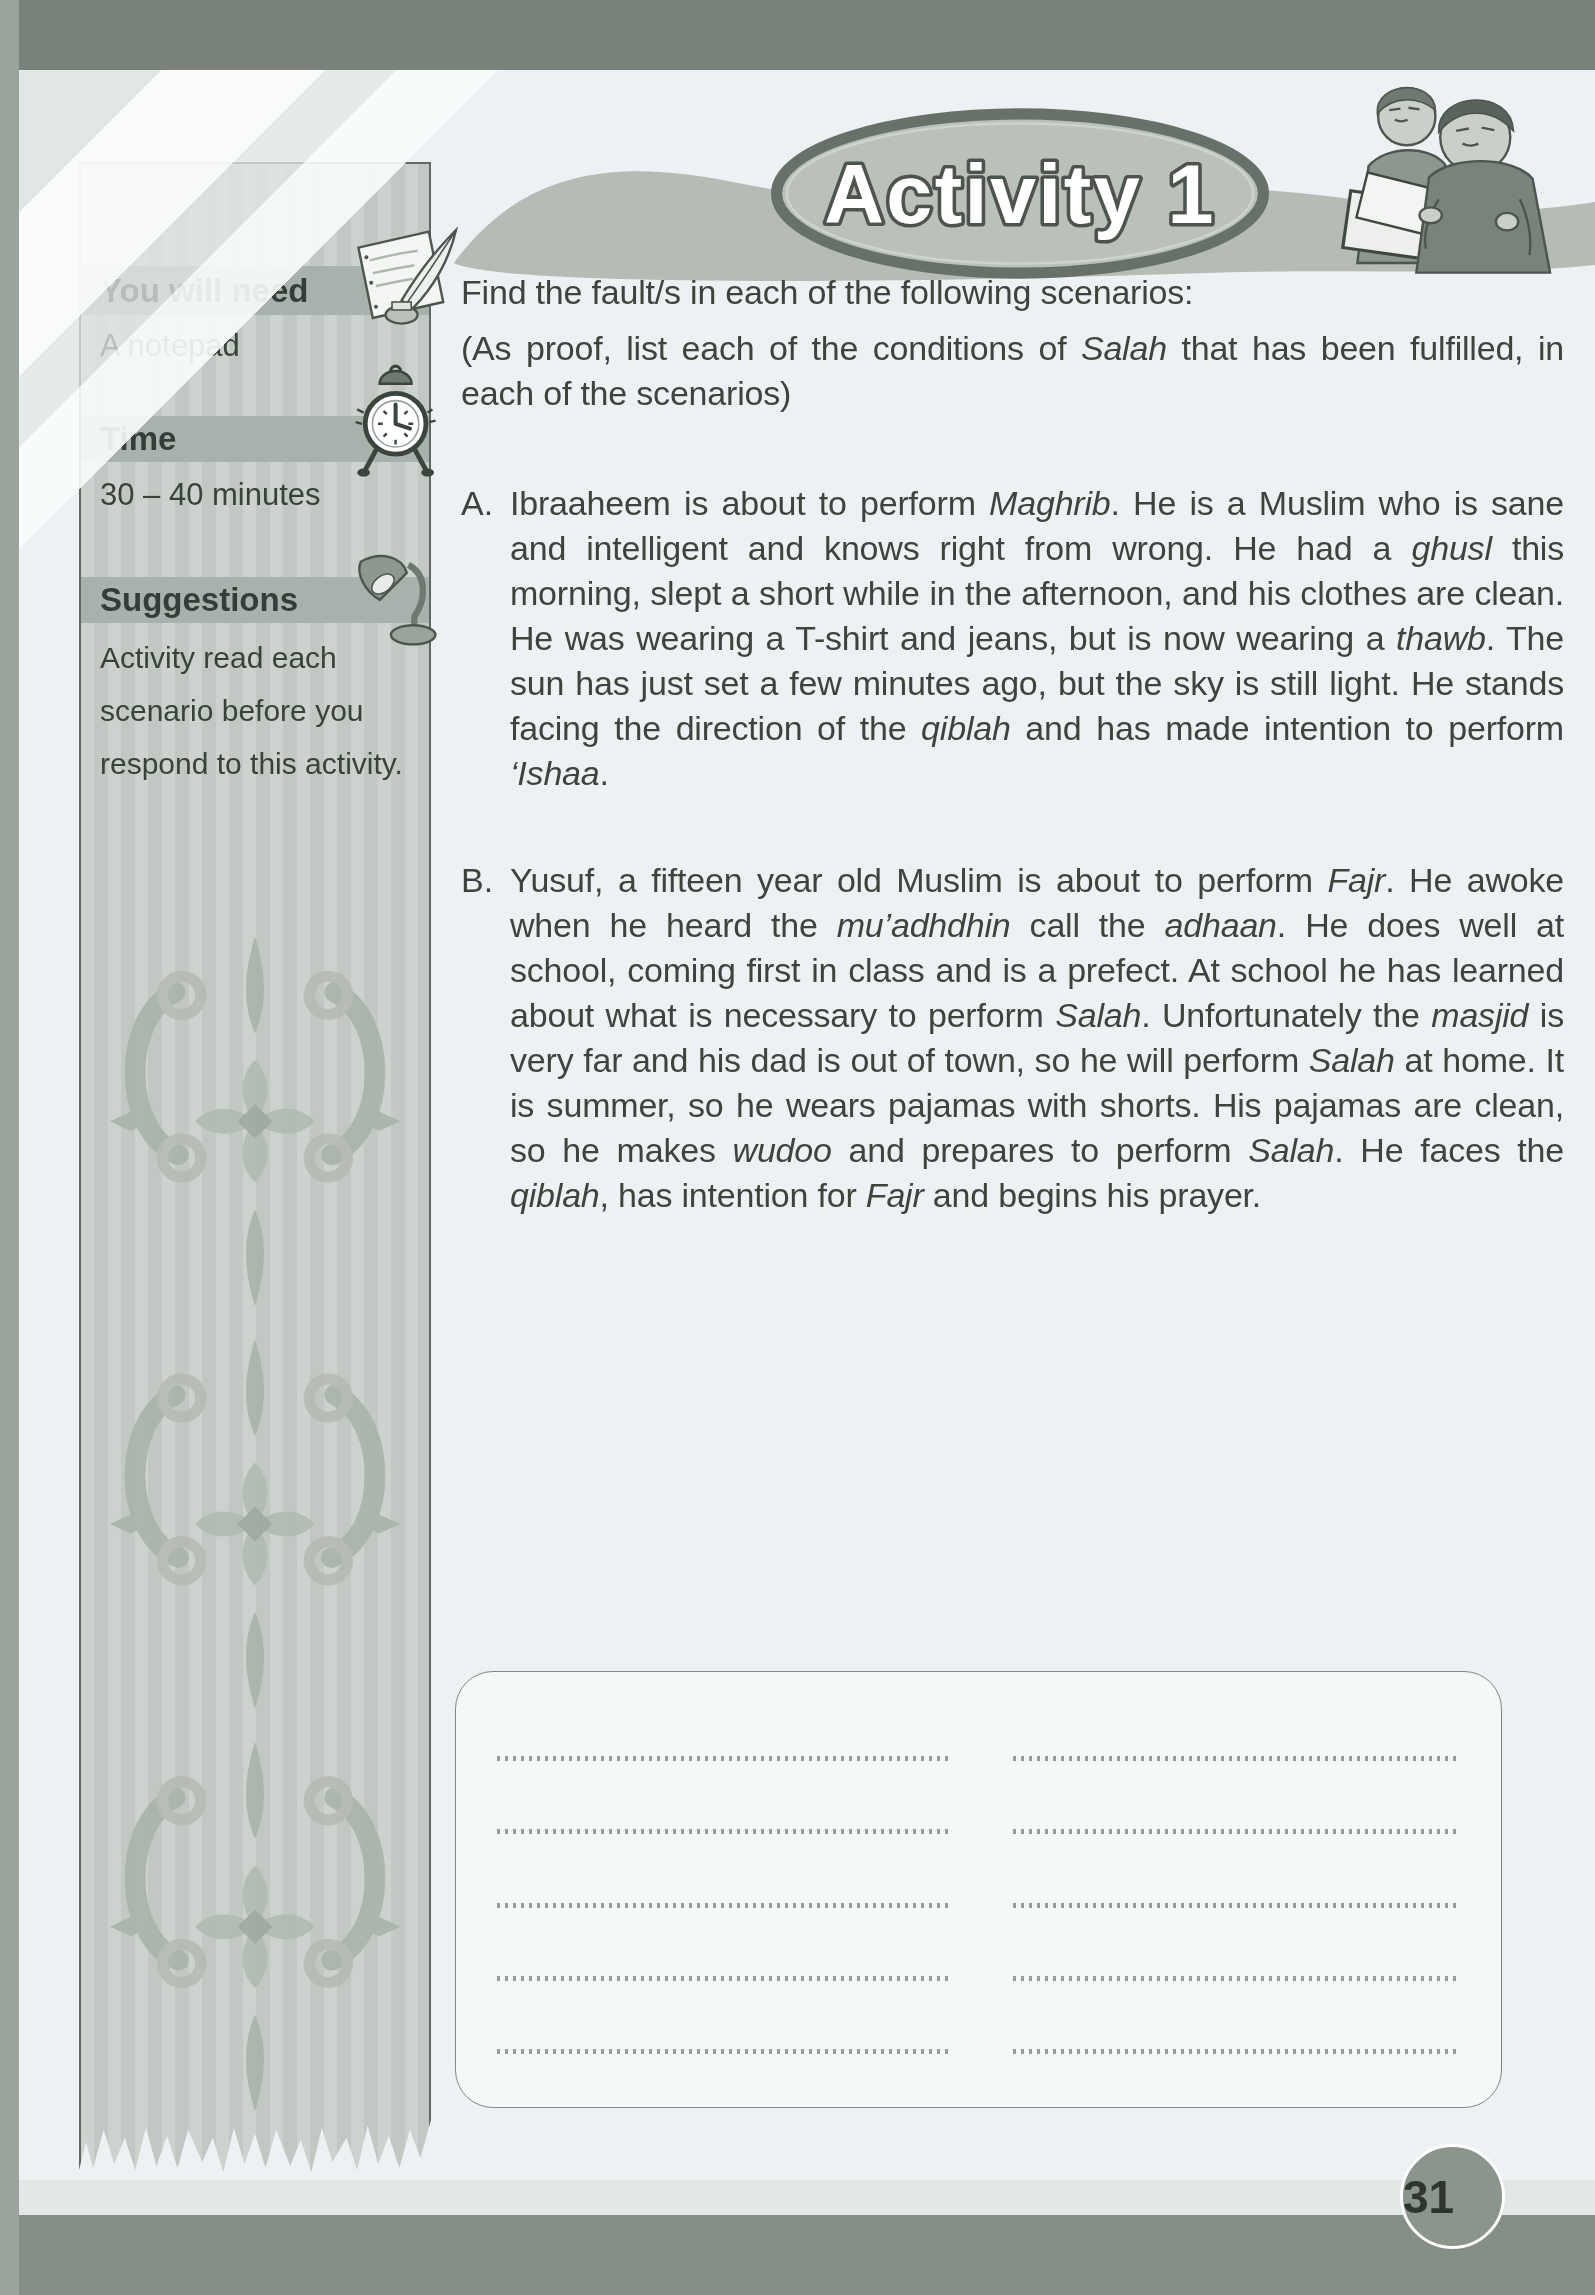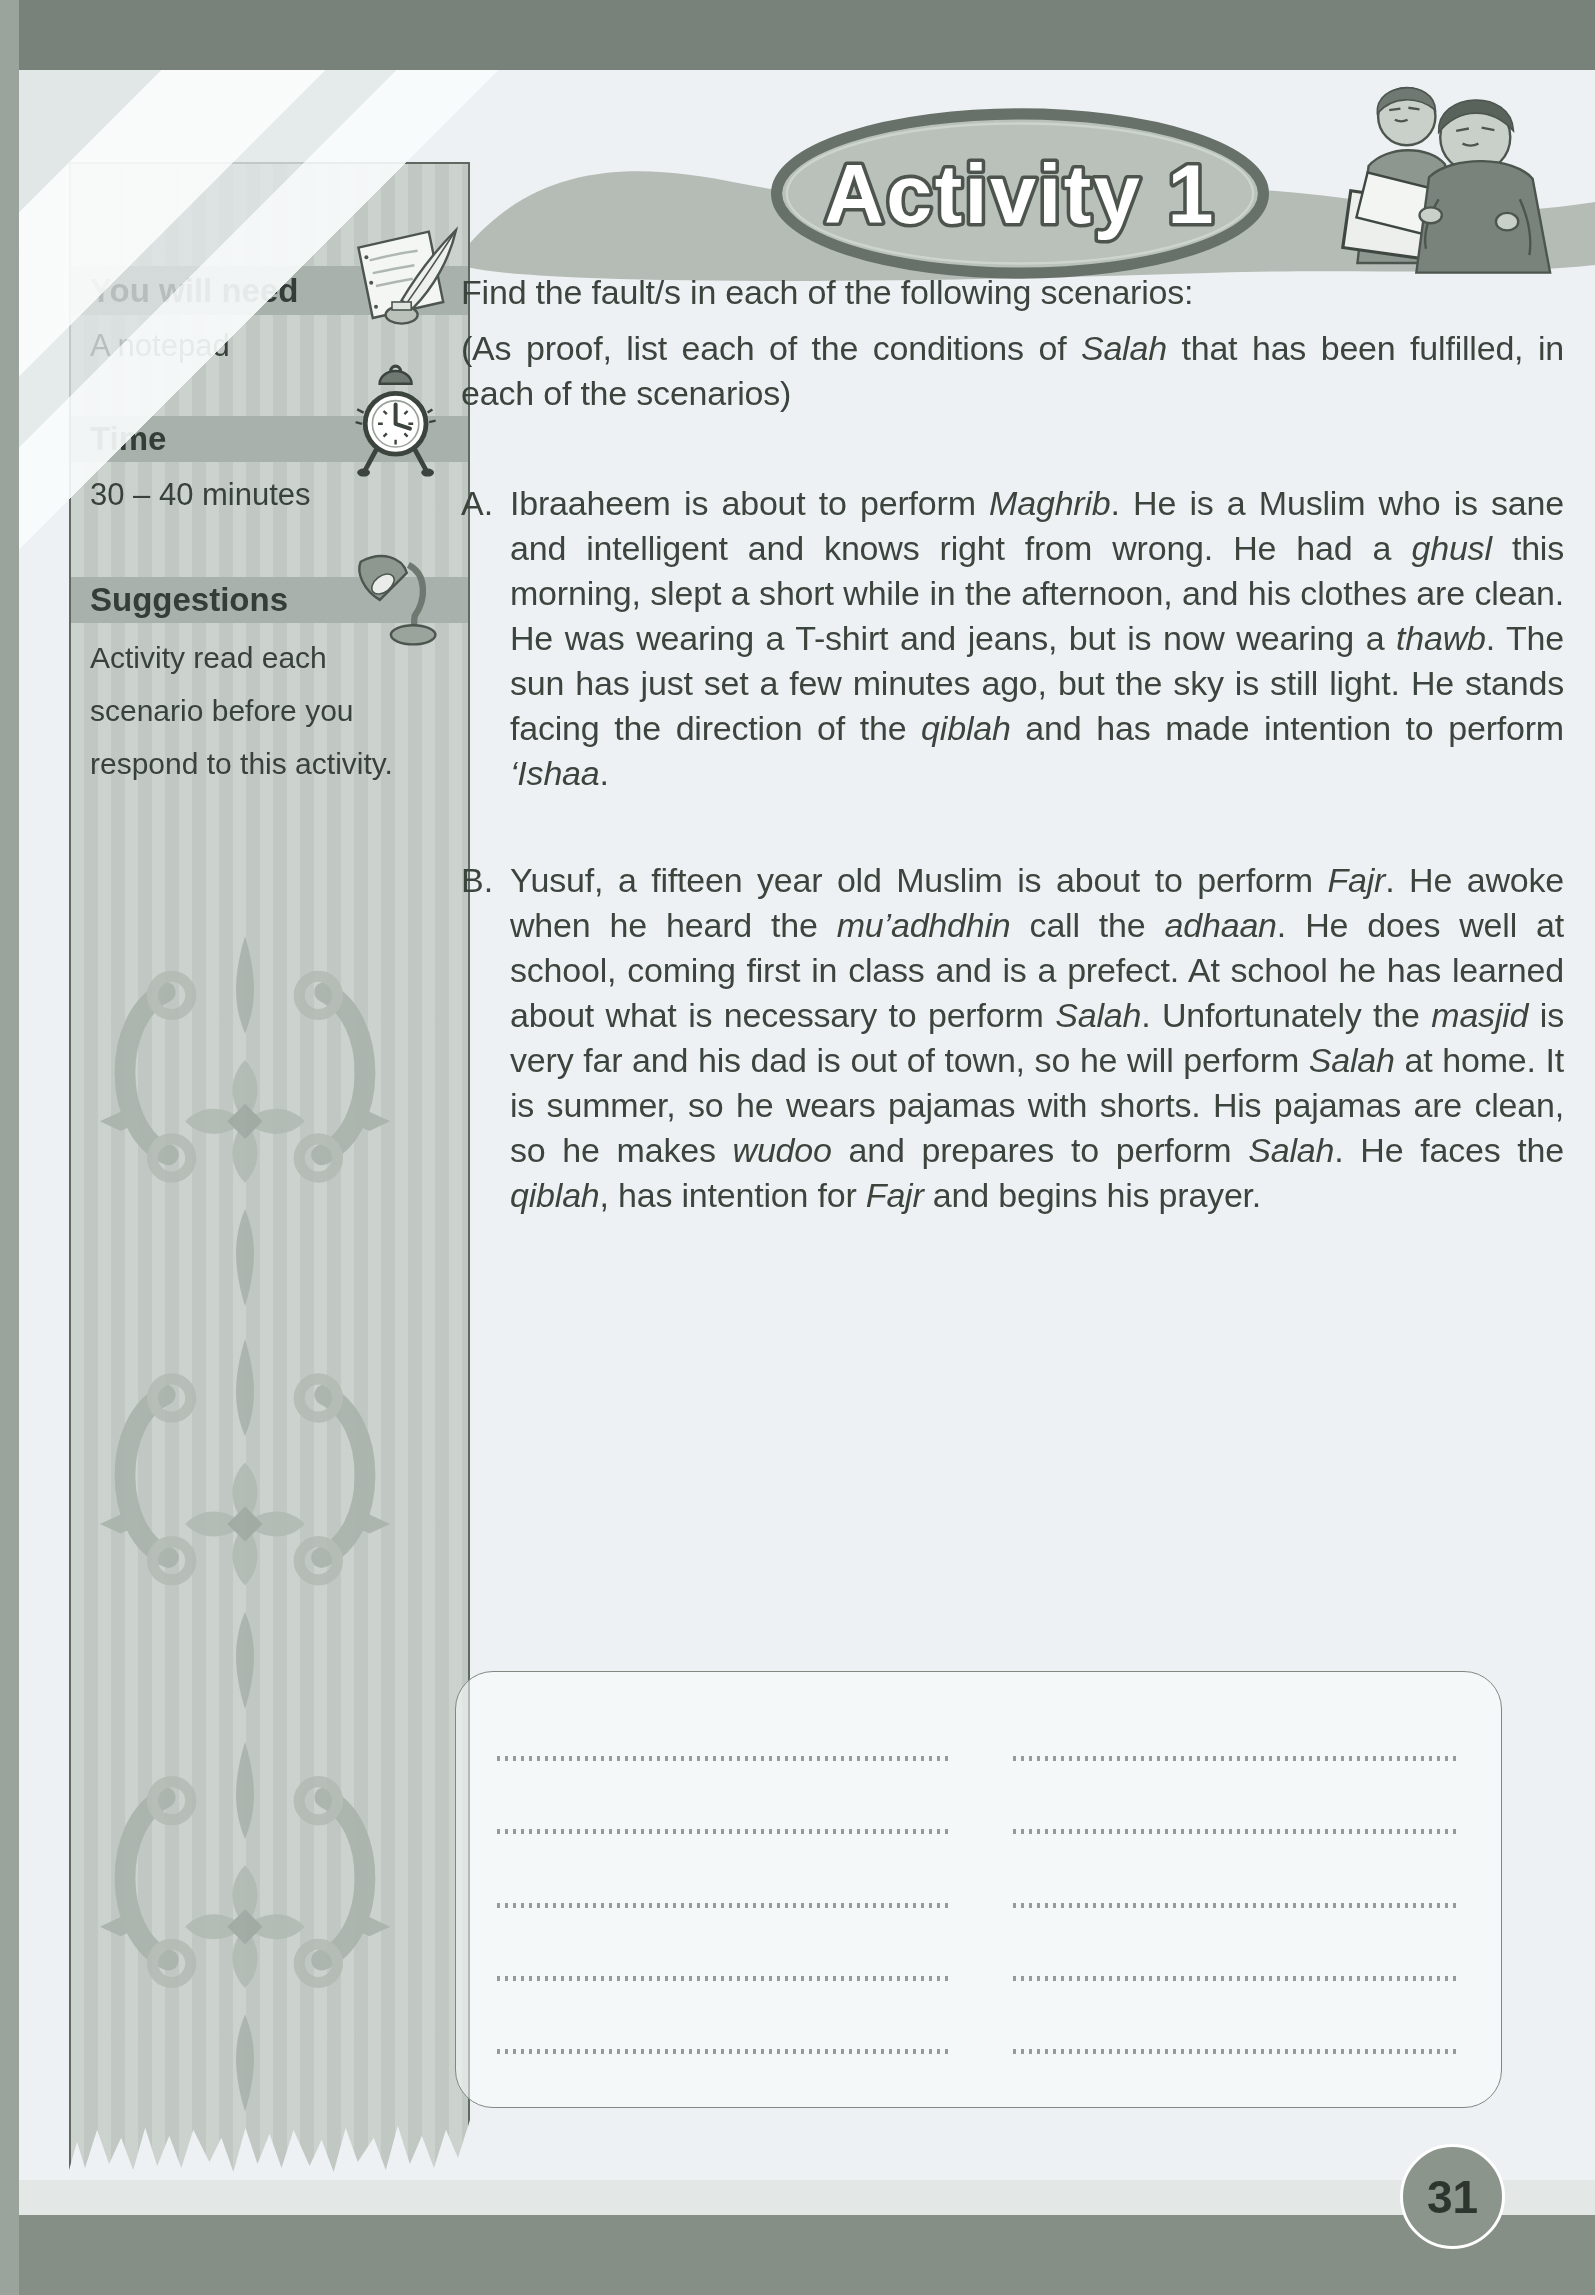--- a/index.html
+++ b/index.html
@@ -15,21 +15,21 @@
           rgba(250,252,252,.95) 14% 30%,
           rgba(226,232,232,.75) 30% 37%,
           rgba(249,252,252,.9) 37% 47%,
           rgba(233,238,238,.0) 47%);}
   
   .swoosh{position:absolute;left:0;top:0;z-index:1;}
   .banner{position:absolute;left:746px;top:102px;z-index:3;}
   .banner text{font-family:"Liberation Sans",sans-serif;font-weight:bold;letter-spacing:3px;}
   .boys{position:absolute;left:1300px;top:64px;z-index:4;}
   
-  .sidebar{position:absolute;left:50px;top:162px;width:401px;height:2010px;z-index:2;
+  .sidebar{position:absolute;left:60px;top:162px;width:352px;height:2010px;z-index:2;
         background:#c6cdc8;
         background-image:repeating-linear-gradient(90deg,rgba(255,255,255,.10) 0 12.8px,rgba(70,80,72,.04) 12.8px 27px);
         border:2.4px solid #5f6962;border-bottom:none;box-sizing:border-box;
         clip-path:polygon(0 0,100% 0,100% 97.4%,
           97% 99.3%,94% 97.9%,91% 99.8%,88% 98.2%,85% 99.6%,82% 97.7%,79% 99.9%,76% 98.3%,
           72% 99.5%,69% 97.8%,66% 100%,63% 98.4%,60% 99.7%,56% 97.9%,53% 99.8%,50% 98.1%,
           47% 99.6%,44% 97.8%,41% 100%,38% 98.3%,35% 99.5%,31% 97.9%,28% 99.8%,25% 98.2%,
           22% 99.7%,19% 97.8%,16% 99.9%,13% 98.3%,10% 99.6%,7% 97.9%,4% 99.8%,2% 98.5%,0 99.9%);}
   .sb-band{position:absolute;left:0;width:100%;background:#a8b1ab;display:flex;align-items:center;
         box-sizing:border-box;padding-left:19px;}
@@ -58,21 +58,21 @@
   .answer-box{position:absolute;left:436px;top:1671px;width:1047px;height:437px;z-index:2;
         border:1.6px solid #7f8982;border-radius:38px;background:rgba(250,253,254,.55);box-sizing:border-box;}
   .dot{position:absolute;height:4.8px;
         background-image:repeating-linear-gradient(90deg,#939c96 0 3.2px,transparent 3.2px 8px);}
   .cL{left:41px;width:451px;}
   .cR{left:557px;width:443px;}
   .r1{top:84px;} .r2{top:157px;} .r3{top:231px;} .r4{top:304px;} .r5{top:377px;}
   
   .page-circle{position:absolute;left:1381px;top:2144px;width:105px;height:105px;border-radius:50%;
         background:#8b958c;border:3.2px solid #ffffff;box-sizing:border-box;z-index:4;
-        display:flex;align-items:center;justify-content:center;}
+        display:flex;align-items:center;justify-content:flex-start;}
   .page-circle span{font-size:46px;font-weight:bold;color:#2e352f;}
 </style>
 </head>
 <body>
 
 <div class="page">
 
   <div class="band-top"></div>
   <div class="pre-footer"></div>
 

